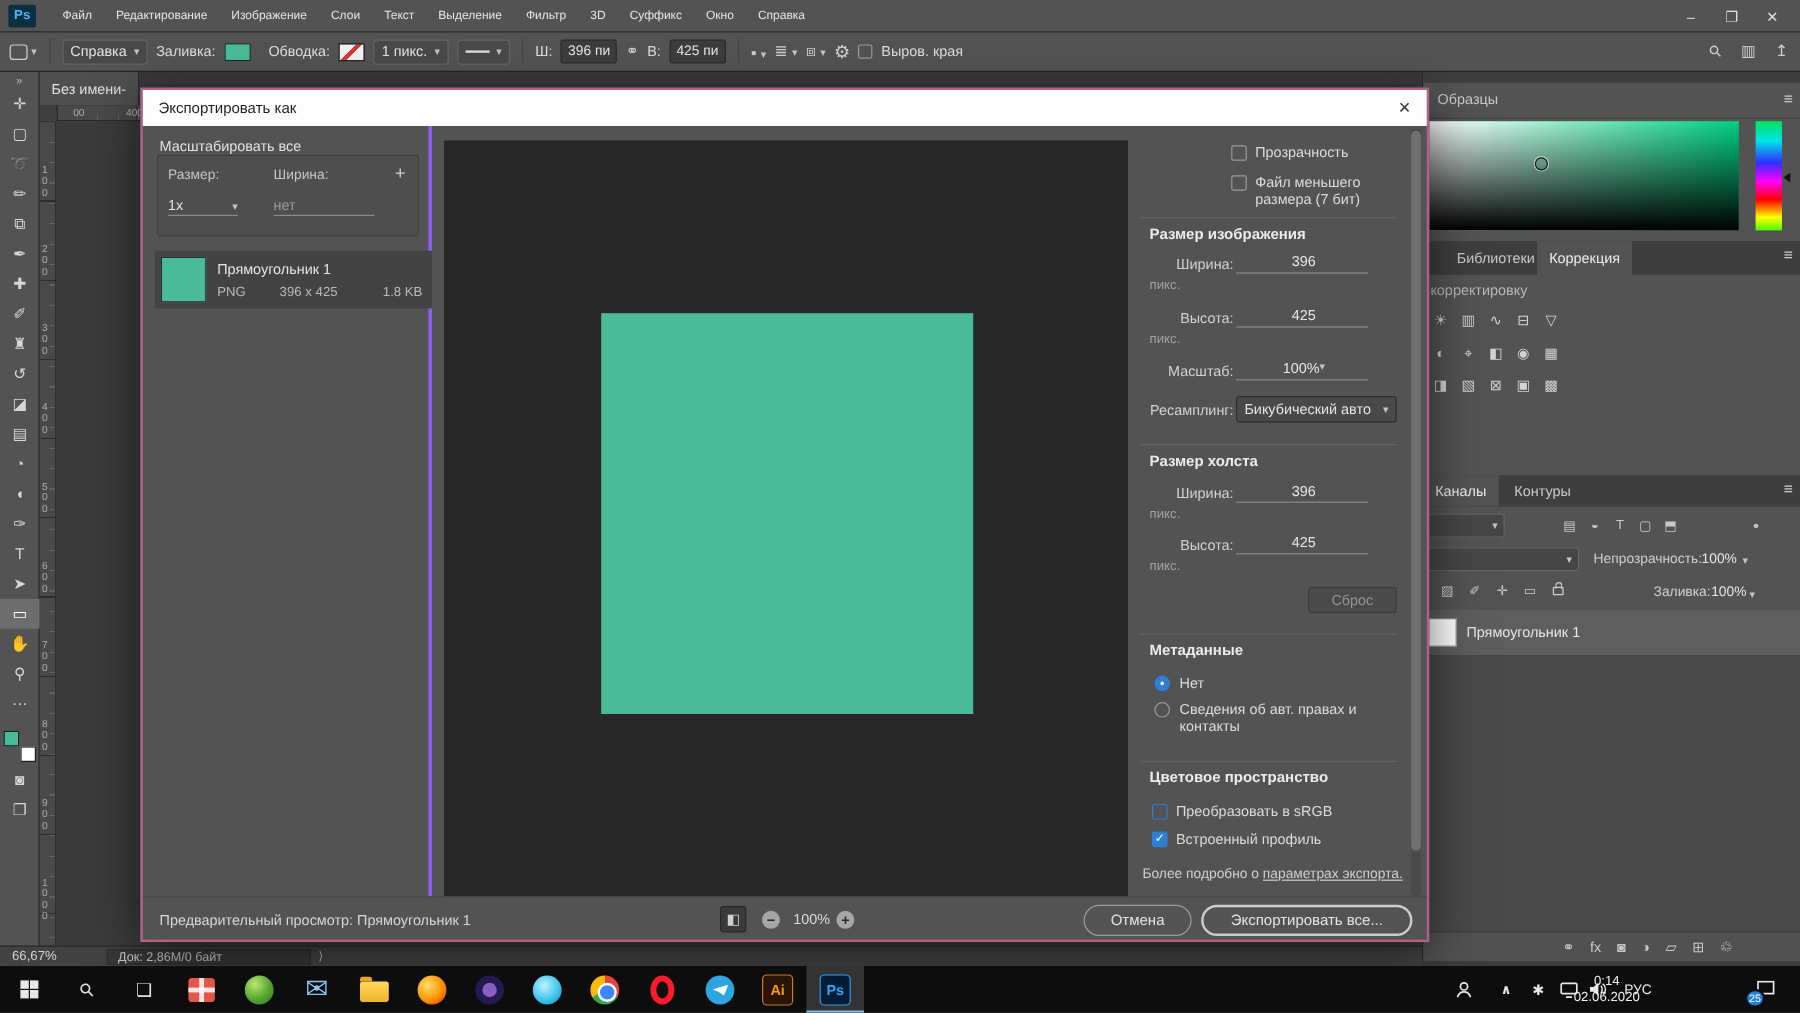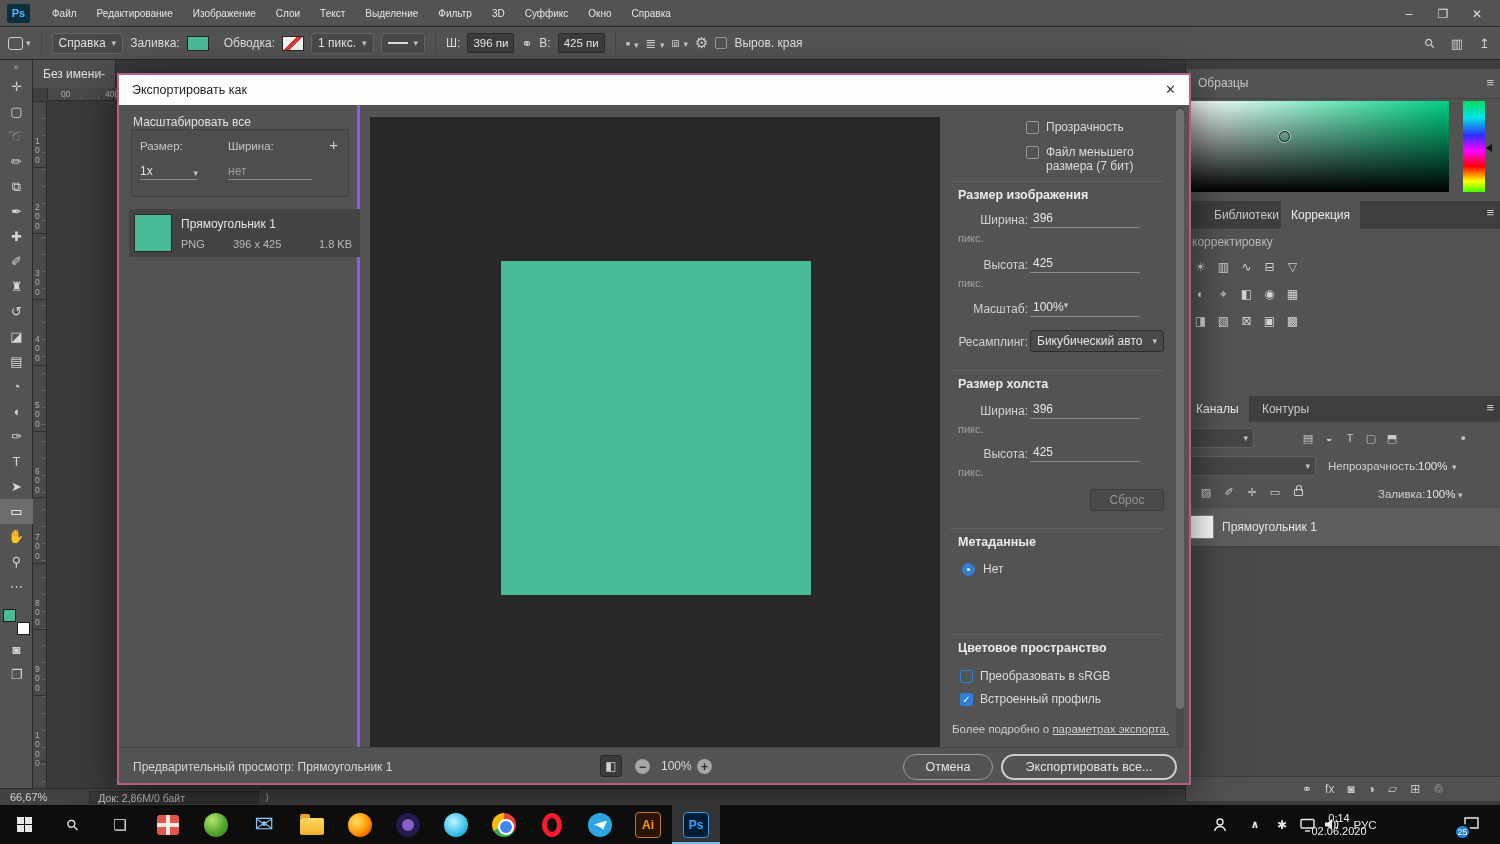--- a/index.html
+++ b/index.html
@@ -124,21 +124,21 @@
   .dlg-preview{position:absolute;left:251px;top:42px;width:570px;height:630px;background:#282828}
   .preview-rect{position:absolute;left:131px;top:144px;width:310px;height:334px}
   .dlg-settings{position:absolute;left:831px;top:30px;width:224px;height:642px;font-size:12px}
   .chk-row{position:absolute;display:flex;align-items:flex-start;gap:7px}
   .checkbox{width:13px;height:13px;border:1px solid #9a9a9a;border-radius:2px;flex:none;margin-top:1px;display:flex;align-items:center;justify-content:center;font-size:10px;color:#fff}
   .checkbox.blue{border-color:#2e7fd6}
   .checkbox.checked{background:#2e7fd6;border-color:#2e7fd6}
   .divider{position:absolute;left:0;width:214px;border-top:1px solid #636363}
   .sec-header{position:absolute;left:8px;font-size:12.5px;font-weight:bold;color:#ebebeb}
   .flabel{position:absolute;left:0;width:78px;text-align:right;color:#d2d2d2}
-  .fval{position:absolute;left:80px;width:110px;border-bottom:1px solid #8b8b8b;padding:0 0 2px 3px;color:#e6e6e6;display:flex;justify-content:flex-start}
+  .fval{position:absolute;left:80px;width:110px;border-bottom:1px solid #8b8b8b;padding:0 0 2px 3px;color:#e6e6e6;display:flex;justify-content:center}
   .px{position:absolute;left:8px;font-size:11px;color:#a2a2a2}
   .resample{position:absolute;left:80px;width:134px;height:22px;background:#494949;border:1px solid #2e2e2e;border-radius:3px;display:flex;align-items:center;justify-content:space-between;padding:0 6px;color:#e4e4e4}
   .resetbtn{position:absolute;left:140px;width:74px;height:22px;background:#4a4a4a;border:1px solid #3c3c3c;border-radius:3px;text-align:center;line-height:20px;color:#949494}
   .radio-row{position:absolute;display:flex;gap:8px;align-items:flex-start}
   .radio{width:13px;height:13px;border:1px solid #9a9a9a;border-radius:50%;flex:none;margin-top:1px;position:relative}
   .radio.checked{background:#2e7fd6;border-color:#2e7fd6}
   .radio.checked::after{content:"";position:absolute;left:4px;top:4px;width:3px;height:3px;background:#fff;border-radius:50%}
   .moreinfo{position:absolute;left:2px;width:220px;font-size:11.5px;color:#cfcfcf}
   .moreinfo a{color:#cfcfcf;text-decoration:underline}
   .dlg-scroll{position:absolute;left:1057px;top:32px;width:8px;height:640px;background:#4a4a4a;border-radius:4px}
@@ -596,20 +596,24 @@
 
     <span class="resetbtn" style="top:384px">Сброс</span>
 
     <div class="divider" style="top:423px"></div>
     <div class="sec-header" style="top:430px">Метаданные</div>
 
     <div class="radio-row" style="left:12px;top:457px">
       <span class="radio checked"></span>
       <span>Нет</span>
     </div>
+    <div class="radio-row" style="left:12px;top:479px;width:196px">
+      <span class="radio"></span>
+      <span>Сведения об авт. правах и контакты</span>
+    </div>
 
     <div class="divider" style="top:529px"></div>
     <div class="sec-header" style="top:536px">Цветовое пространство</div>
 
     <div class="chk-row" style="left:10px;top:564px">
       <span class="checkbox blue"></span>
       <span>Преобразовать в sRGB</span>
     </div>
     <div class="chk-row" style="left:10px;top:587px">
       <span class="checkbox blue checked">

